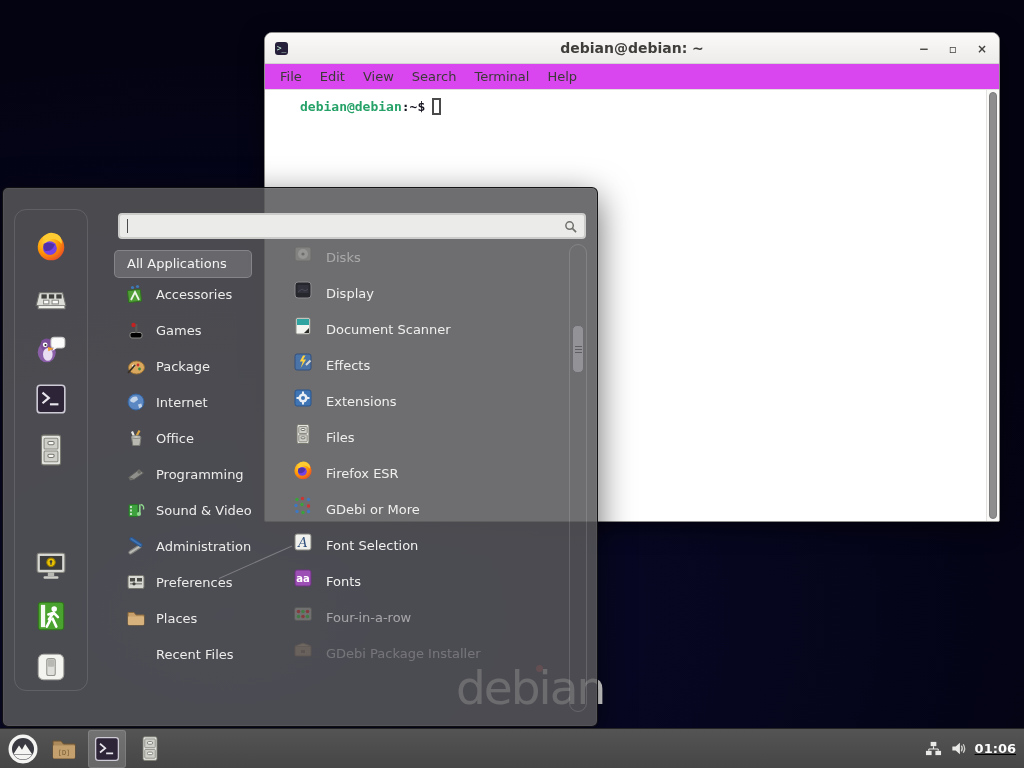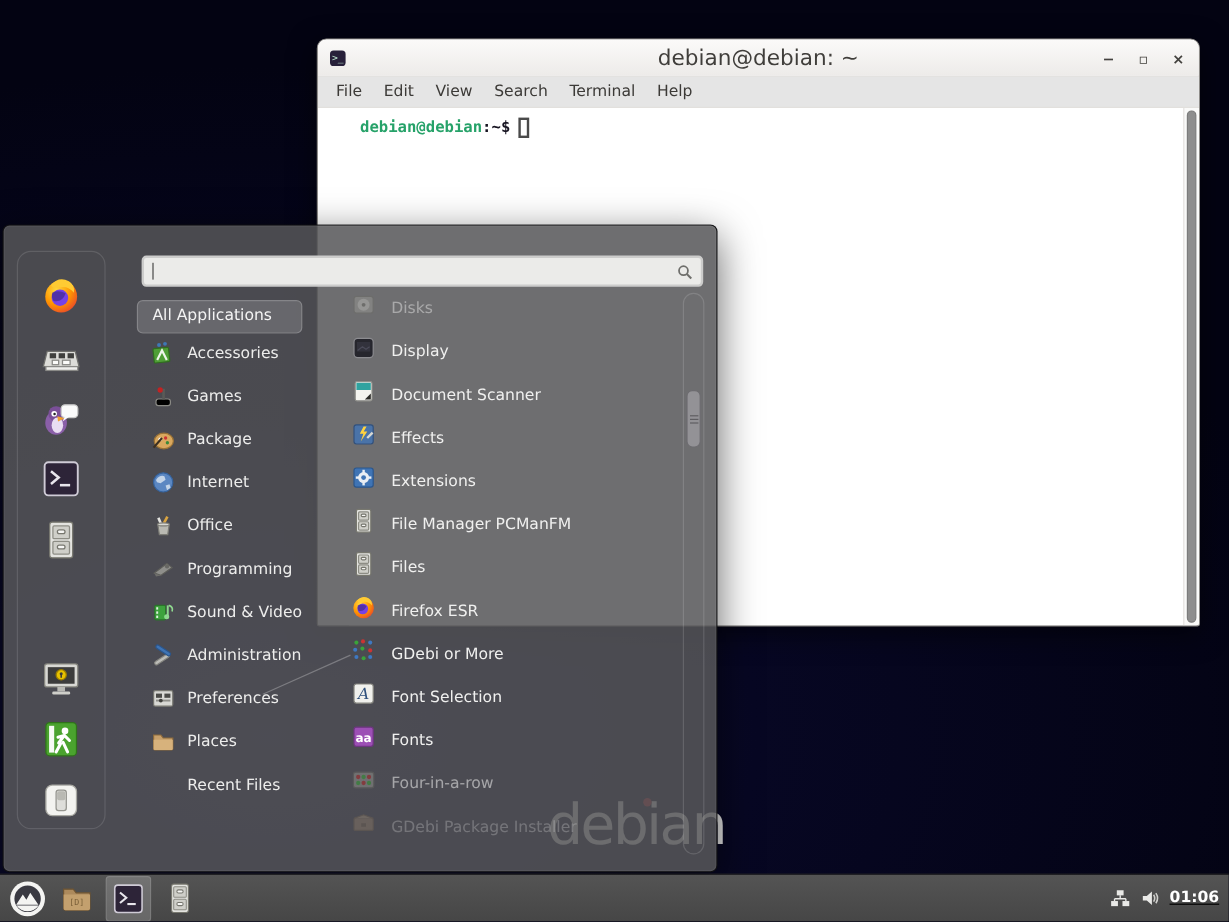--- a/index.html
+++ b/index.html
@@ -14,24 +14,24 @@
   .watermark-dot { position:absolute; left:536px; top:665px; width:7px; height:7px; border-radius:50%; background:#b02030; }
 
   
   .terminal { position:absolute; left:264px; top:32px; width:736px; height:490px; z-index:2;
     border:1px solid #8f8d8a; border-radius:8px 8px 2px 2px; box-shadow:0 6px 22px rgba(0,0,0,.55);
     background:#fff; }
   .titlebar { position:relative; height:31px; background:linear-gradient(#fbfaf9,#edebe9);
     border-bottom:1px solid #d5d3d0; border-radius:7px 7px 0 0; display:flex; align-items:center; justify-content:center; }
   .titlebar .win-icon { position:absolute; left:10px; top:9px; width:13px; height:13px; background:#27203a;
     border-radius:3px; color:#bfe9d2; font-size:8px; line-height:13px; text-align:center; font-family:"DejaVu Sans Mono",monospace; }
-  .win-title { font-size:18px; font-weight:normal; color:#403e3b; }
+  .win-title { font-size:14px; font-weight:bold; color:#403e3b; }
   .win-controls { position:absolute; right:12px; top:0; height:31px; display:flex; align-items:center; gap:20px; }
   .win-btn { font-size:12px; color:#44423f; font-weight:bold; line-height:1; cursor:default; }
-  .menubar { height:26px; background:#e5e5e5; border-bottom:1px solid #e2e0dd; display:flex; align-items:center; padding-left:6px; }
+  .menubar { height:26px; background:#d946ef; border-bottom:1px solid #e2e0dd; display:flex; align-items:center; padding-left:6px; }
   .menubar-item { font-size:13px; color:#3c3a37; padding:0 9px; }
   .term-body { position:relative; height:431px; background:#ffffff; border-radius:0 0 2px 2px; overflow:hidden;margin-left:24px; }
   .prompt-line { padding:8px 0 0 11px; font-family:"DejaVu Sans Mono","Liberation Mono",monospace;
     font-size:13px; font-weight:bold; color:#171421; display:flex; align-items:center; }
   .prompt-user { color:#26a269; }
   .cursor-box { display:inline-block; width:9px; height:17px; border:2px solid #4a4a4a; margin-left:7px; }
   .term-scroll { position:absolute; top:0; right:0; bottom:0; width:13px; background:#fafaf9; border-left:1px solid #e4e2e0; }
   .term-thumb { position:absolute; top:2px; right:2px; width:8px; height:calc(100% - 4px); background:#8e8e8e; border-radius:4px; border:1px solid #7c7c7c; }
 
   
@@ -356,30 +356,20 @@
       <span class="icn"><svg viewBox="0 0 22 22">
             <rect x="3" y="3" width="16" height="16" rx="2" fill="#3f74b5" stroke="#2b568c"></rect>
             <circle cx="11" cy="11" r="4.6" fill="#e9eef4"></circle>
             <circle cx="11" cy="11" r="2" fill="#3f74b5"></circle>
             <rect x="10" y="4.5" width="2" height="3" fill="#e9eef4"></rect>
             <rect x="10" y="14.5" width="2" height="3" fill="#e9eef4"></rect>
             <rect x="4.5" y="10" width="3" height="2" fill="#e9eef4"></rect>
             <rect x="14.5" y="10" width="3" height="2" fill="#e9eef4"></rect>
           </svg></span>
       <span class="app-label">Extensions</span>
-    </div>
-    <div class="app-row">
-      <span class="icn"><svg viewBox="0 0 22 22">
-            <rect x="5" y="1.5" width="12" height="19" rx="1.5" fill="#e3e3df" stroke="#78786f"></rect>
-            <rect x="6.8" y="3.5" width="8.4" height="7" rx="1" fill="#cfcfc9" stroke="#8d8d85"></rect>
-            <rect x="6.8" y="11.8" width="8.4" height="7" rx="1" fill="#cfcfc9" stroke="#8d8d85"></rect>
-            <rect x="9" y="5.5" width="4" height="2" rx="1" fill="#f6f6f4" stroke="#77776f"></rect>
-            <rect x="9" y="13.8" width="4" height="2" rx="1" fill="#f6f6f4" stroke="#77776f"></rect>
-          </svg></span>
-      <span class="app-label">File Manager PCManFM</span>
     </div>
     <div class="app-row">
       <span class="icn"><svg viewBox="0 0 22 22">
             <rect x="5" y="1.5" width="12" height="19" rx="1.5" fill="#e3e3df" stroke="#78786f"></rect>
             <rect x="6.8" y="3.5" width="8.4" height="7" rx="1" fill="#cfcfc9" stroke="#8d8d85"></rect>
             <rect x="6.8" y="11.8" width="8.4" height="7" rx="1" fill="#cfcfc9" stroke="#8d8d85"></rect>
             <rect x="9" y="5.5" width="4" height="2" rx="1" fill="#f6f6f4" stroke="#77776f"></rect>
             <rect x="9" y="13.8" width="4" height="2" rx="1" fill="#f6f6f4" stroke="#77776f"></rect>
           </svg></span>
       <span class="app-label">Files</span>

